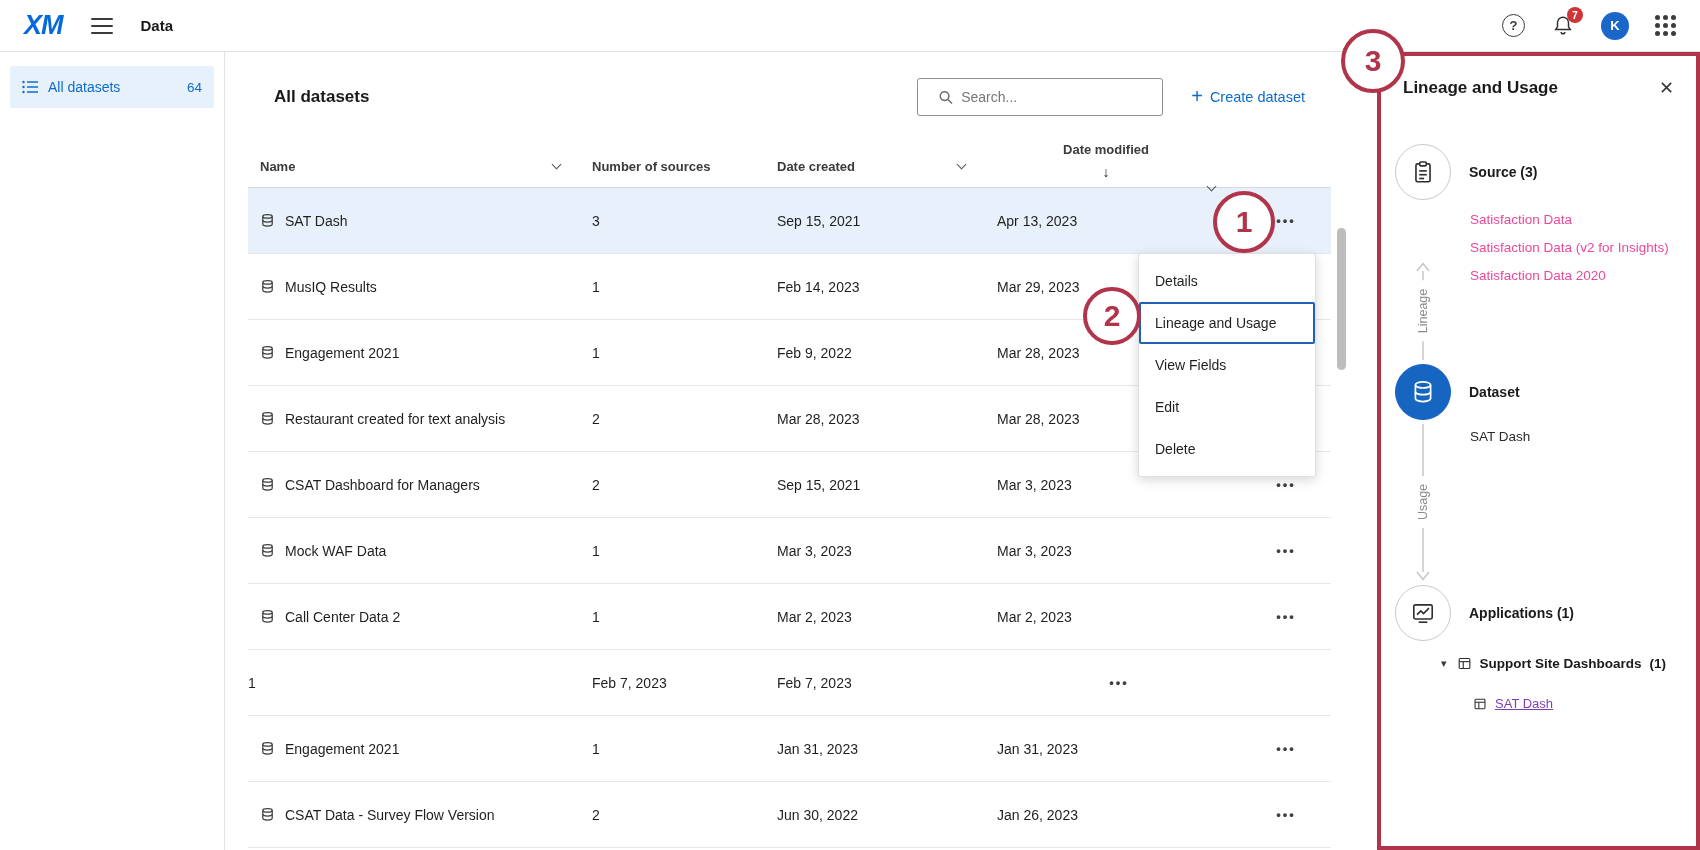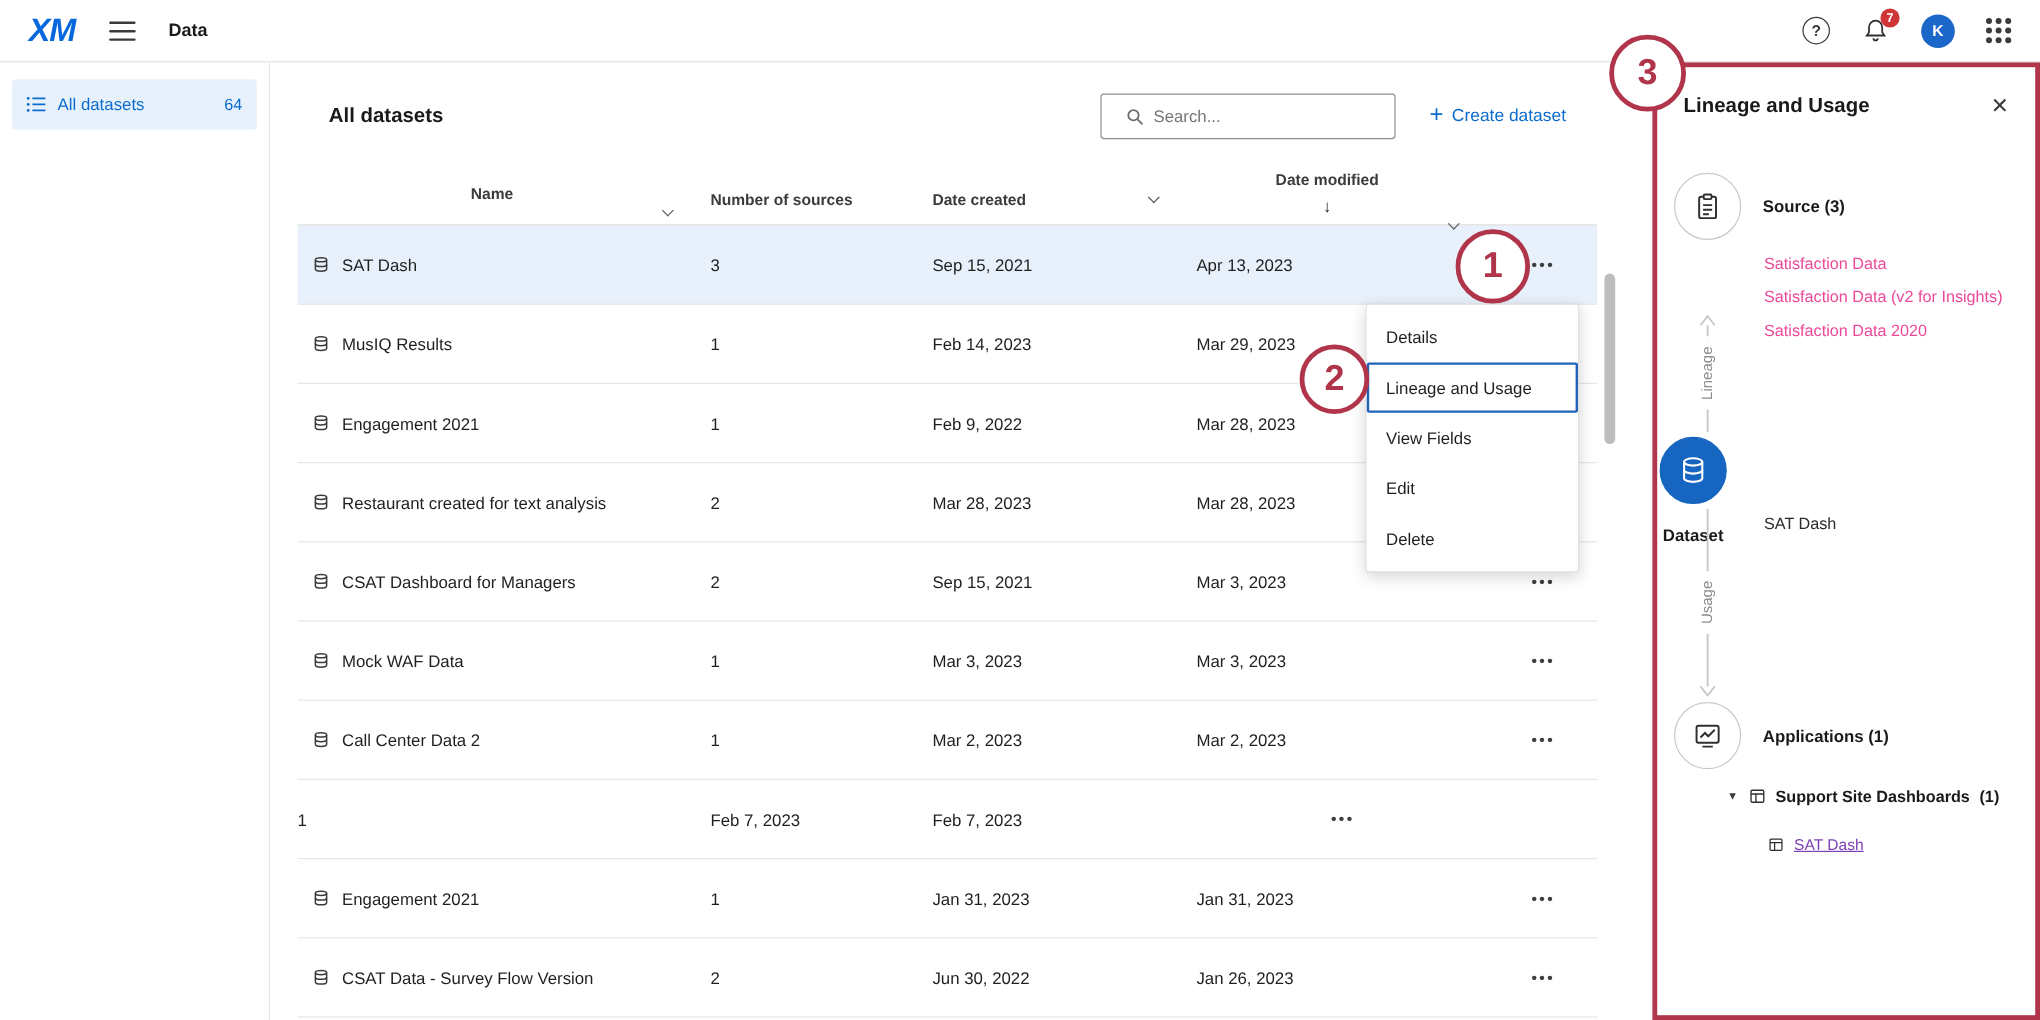--- a/index.html
+++ b/index.html
@@ -47,21 +47,21 @@
                       font-family:"Liberation Sans", sans-serif; }
   .search-box input::placeholder { color:#767676; }
   .create-btn { display:flex; align-items:center; gap:7px; color:#0b6ccd; font-size:14.5px;
                 background:none; border:none; }
   .create-btn .plus { font-size:20px; font-weight:400; line-height:1; margin-top:-2px; }
 
   .table { margin:26px 46px 0 22px; }
   .thead, .trow { display:grid; grid-template-columns:344px 185px 220px 244px 90px; align-items:center; }
   .thead { height:46px; border-bottom:1px solid #d8d8d8; font-size:13px; font-weight:700; color:#3b3b3b; }
   .th { display:flex; align-items:center; gap:7px; padding-right:32px; cursor:pointer; }
-  .th:first-child { padding-left:12px;flex-direction:column; }
+  .th:first-child { padding-left:12px; }
   .chev { width:7px; height:7px; border-right:1.6px solid #555; border-bottom:1.6px solid #555;
           transform:rotate(45deg); margin-left:auto; margin-top:-4px; flex:none; }
   .sort-arrow { font-size:14px; color:#1a1a1a; }
 
   .trow { min-height:66px; border-bottom:1px solid #e7e7e7; font-size:14px; color:#1f1f1f; cursor:pointer; }
   .trow.selected { background:#e8f1fb; }
   .name-cell { display:flex; align-items:center; gap:10px; padding:8px 20px 8px 12px; }
   .db-icon { flex:none; display:flex; }
   .actions-cell { display:flex; justify-content:center; }
   .ellipsis-btn { border:none; background:none; color:#3f3f3f; font-size:13px; letter-spacing:2px; font-weight:700; }
@@ -83,21 +83,21 @@
   .panel-header { display:flex; align-items:center; justify-content:space-between; padding:22px 22px 0 22px; }
   .panel-title { font-size:17px; font-weight:700; color:#1a1a1a; }
   .close-btn { font-size:18px; color:#3b3b3b; background:none; border:none; line-height:1; }
 
   .node { position:absolute; display:flex; align-items:center; gap:18px; }
   .node-circle { width:56px; height:56px; border-radius:50%; background:#fff; border:1px solid #c9c9c9;
                  display:flex; align-items:center; justify-content:center; flex:none; }
   .node-circle.filled { background:#1665c1; border-color:#1665c1; }
   .node-label { font-size:14px; font-weight:700; color:#1a1a1a; }
   .node-source { left:14px; top:88px; }
-  .node-dataset { left:2px; top:308px;flex-direction:column; }
+  .node-dataset { left:14px; top:308px; }
   .node-apps { left:14px; top:529px;text-align:center; }
 
   .source-list { position:absolute; left:89px; top:150px; font-size:13.5px; line-height:28px; color:#ec4899; }
   .dataset-name { position:absolute; left:89px; top:373px; font-size:13.5px; color:#2a2a2a; }
 
   .flow-arrow { position:absolute; left:34px; }
   .arrow-label { position:absolute; left:42px; transform:translate(-50%,-50%) rotate(-90deg);
                  background:#fff; padding:0 8px; color:#8c8c8c; font-size:12.5px; }
   .lineage-label { top:255px; }
   .usage-label { top:446px; }

